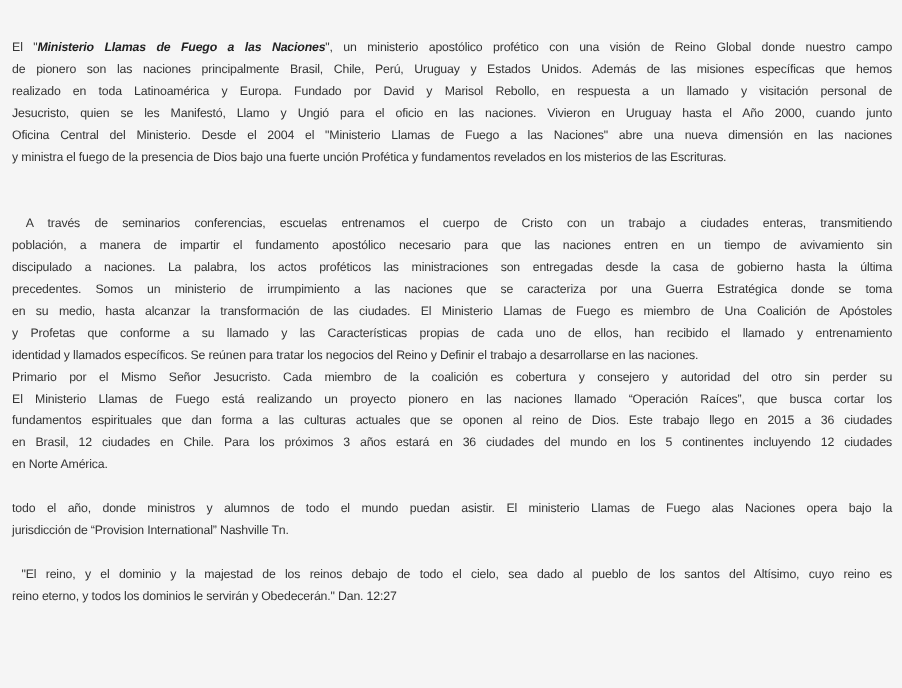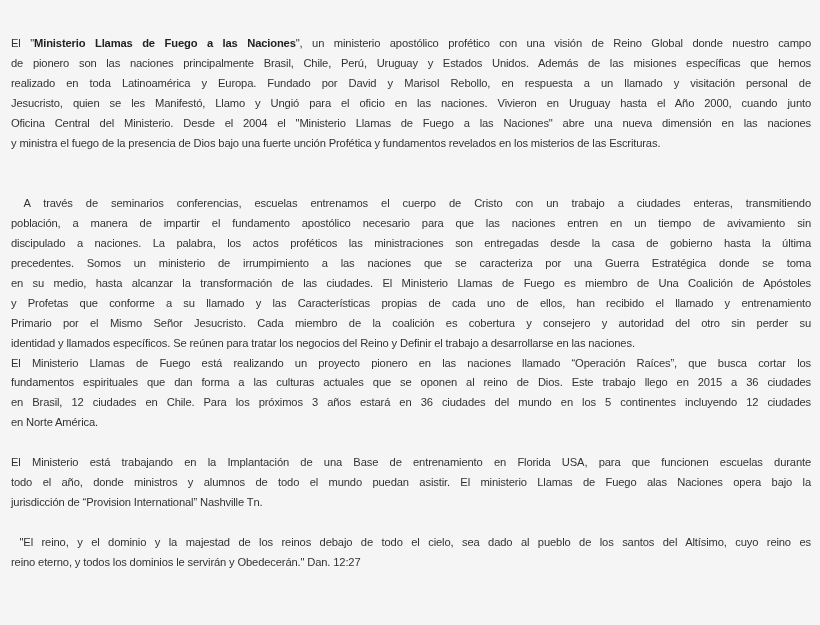--- a/index.html
+++ b/index.html
@@ -36,20 +36,21 @@
       display: block;
       white-space: nowrap;
       text-align-last: justify;
     }
     .line.last {
       text-align-last: left;
     }
     b {
       font-weight: bold;
       color: #222222;
+      font-style: italic;
     }
   </style>
 </head>
 <body>
 
 <div class="doc">
 
   <div class="para">
     <span class="line"><span>El "</span><b>Ministerio Llamas de Fuego a las Naciones</b><span>", un ministerio apostólico profético con una visión de Reino Global donde nuestro campo</span></span>
     <span class="line">de pionero son las naciones principalmente Brasil, Chile, Perú, Uruguay y Estados Unidos. Además de las misiones específicas que hemos</span>
@@ -61,35 +62,34 @@
 
   <div class="gap"></div>
 
   <div class="para">
     <span class="line" style="white-space: pre; margin-top: 21px;"> A través de seminarios conferencias, escuelas entrenamos el cuerpo de Cristo con un trabajo a ciudades enteras, transmitiendo</span>
     <span class="line">población, a manera de impartir el fundamento apostólico necesario para que las naciones entren en un tiempo de avivamiento sin</span>
     <span class="line">discipulado a naciones.  La palabra, los actos proféticos las ministraciones son   entregadas desde la casa de gobierno hasta la última</span>
     <span class="line">precedentes. Somos un ministerio de irrumpimiento a las naciones  que se caracteriza por una Guerra Estratégica donde se toma</span>
     <span class="line">en su medio, hasta alcanzar la transformación de las ciudades. El Ministerio Llamas de Fuego es miembro de Una Coalición de Apóstoles</span>
     <span class="line">y Profetas que conforme a su llamado y las Características propias de cada  uno de ellos, han  recibido el llamado y entrenamiento</span>
+    <span class="line last">identidad y llamados específicos. Se reúnen para tratar los negocios del Reino y Definir el trabajo a desarrollarse en las naciones.</span>
     <span class="line">Primario por el Mismo Señor Jesucristo. Cada miembro de la coalición es cobertura y consejero y autoridad  del otro sin perder su</span>
-    <span class="line last">identidad y llamados específicos. Se reúnen para tratar los negocios del Reino y Definir el trabajo a desarrollarse en las naciones.</span>
   </div>
 
   <div class="para">
     <span class="line">El Ministerio Llamas de Fuego está realizando un proyecto pionero en las naciones llamado “Operación Raíces”, que busca cortar los</span>
     <span class="line">fundamentos espirituales que dan forma a las culturas actuales que se oponen al reino de Dios. Este trabajo llego en 2015 a 36 ciudades</span>
     <span class="line">en Brasil, 12 ciudades en Chile. Para los próximos 3 años estará en 36 ciudades del mundo en los 5 continentes incluyendo 12 ciudades</span>
     <span class="line last">en Norte América.</span>
   </div>
 
   <div class="gap"></div>
 
   <div class="para">
-    <span class="line">El Ministerio está trabajando en la Implantación de una Base de entrenamiento en Florida USA,  para que funcionen escuelas durante</span>
     <span class="line">todo el año, donde ministros y alumnos de todo el mundo puedan asistir. El ministerio Llamas de Fuego alas Naciones opera bajo la</span>
     <span class="line last">jurisdicción de “Provision International” Nashville Tn.</span>
   </div>
 
   <div class="gap"></div>
 
   <div class="para">
     <span class="line" style="white-space: pre;"> "El reino, y el dominio y la majestad de los reinos debajo de todo el cielo, sea dado al pueblo de los santos del Altísimo, cuyo reino es</span>
     <span class="line last">reino eterno, y todos los dominios le servirán y Obedecerán." Dan. 12:27</span>
   </div>

